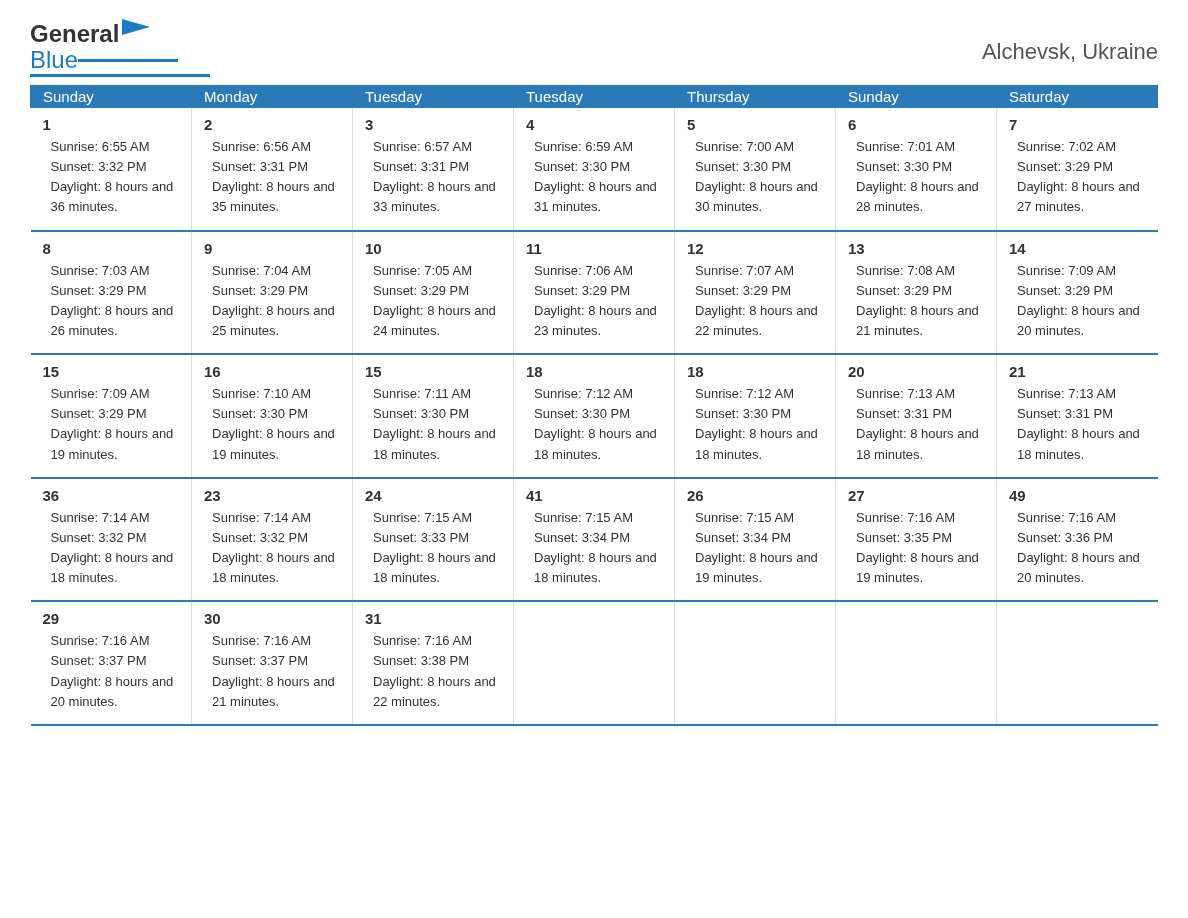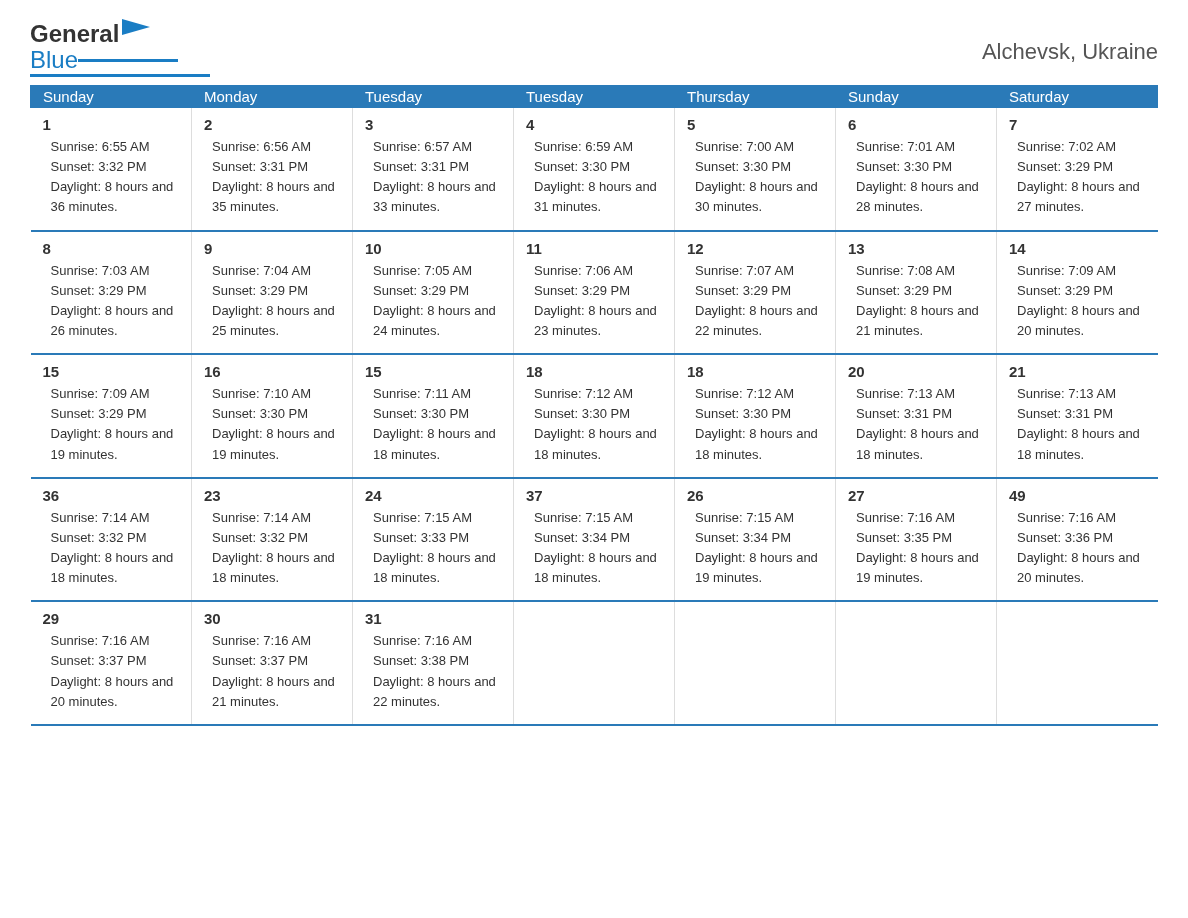--- a/index.html
+++ b/index.html
@@ -227,21 +227,21 @@
         </td>
         <td>
           <span class="day-num">23</span>
           <div class="day-info">Sunrise: 7:14 AM<br>Sunset: 3:32 PM<br>Daylight: 8 hours and 18 minutes.</div>
         </td>
         <td>
           <span class="day-num">24</span>
           <div class="day-info">Sunrise: 7:15 AM<br>Sunset: 3:33 PM<br>Daylight: 8 hours and 18 minutes.</div>
         </td>
         <td>
-          <span class="day-num">37</span>
+          <span class="day-num">41</span>
           <div class="day-info">Sunrise: 7:15 AM<br>Sunset: 3:34 PM<br>Daylight: 8 hours and 18 minutes.</div>
         </td>
         <td>
           <span class="day-num">26</span>
           <div class="day-info">Sunrise: 7:15 AM<br>Sunset: 3:34 PM<br>Daylight: 8 hours and 19 minutes.</div>
         </td>
         <td>
           <span class="day-num">27</span>
           <div class="day-info">Sunrise: 7:16 AM<br>Sunset: 3:35 PM<br>Daylight: 8 hours and 19 minutes.</div>
         </td>

